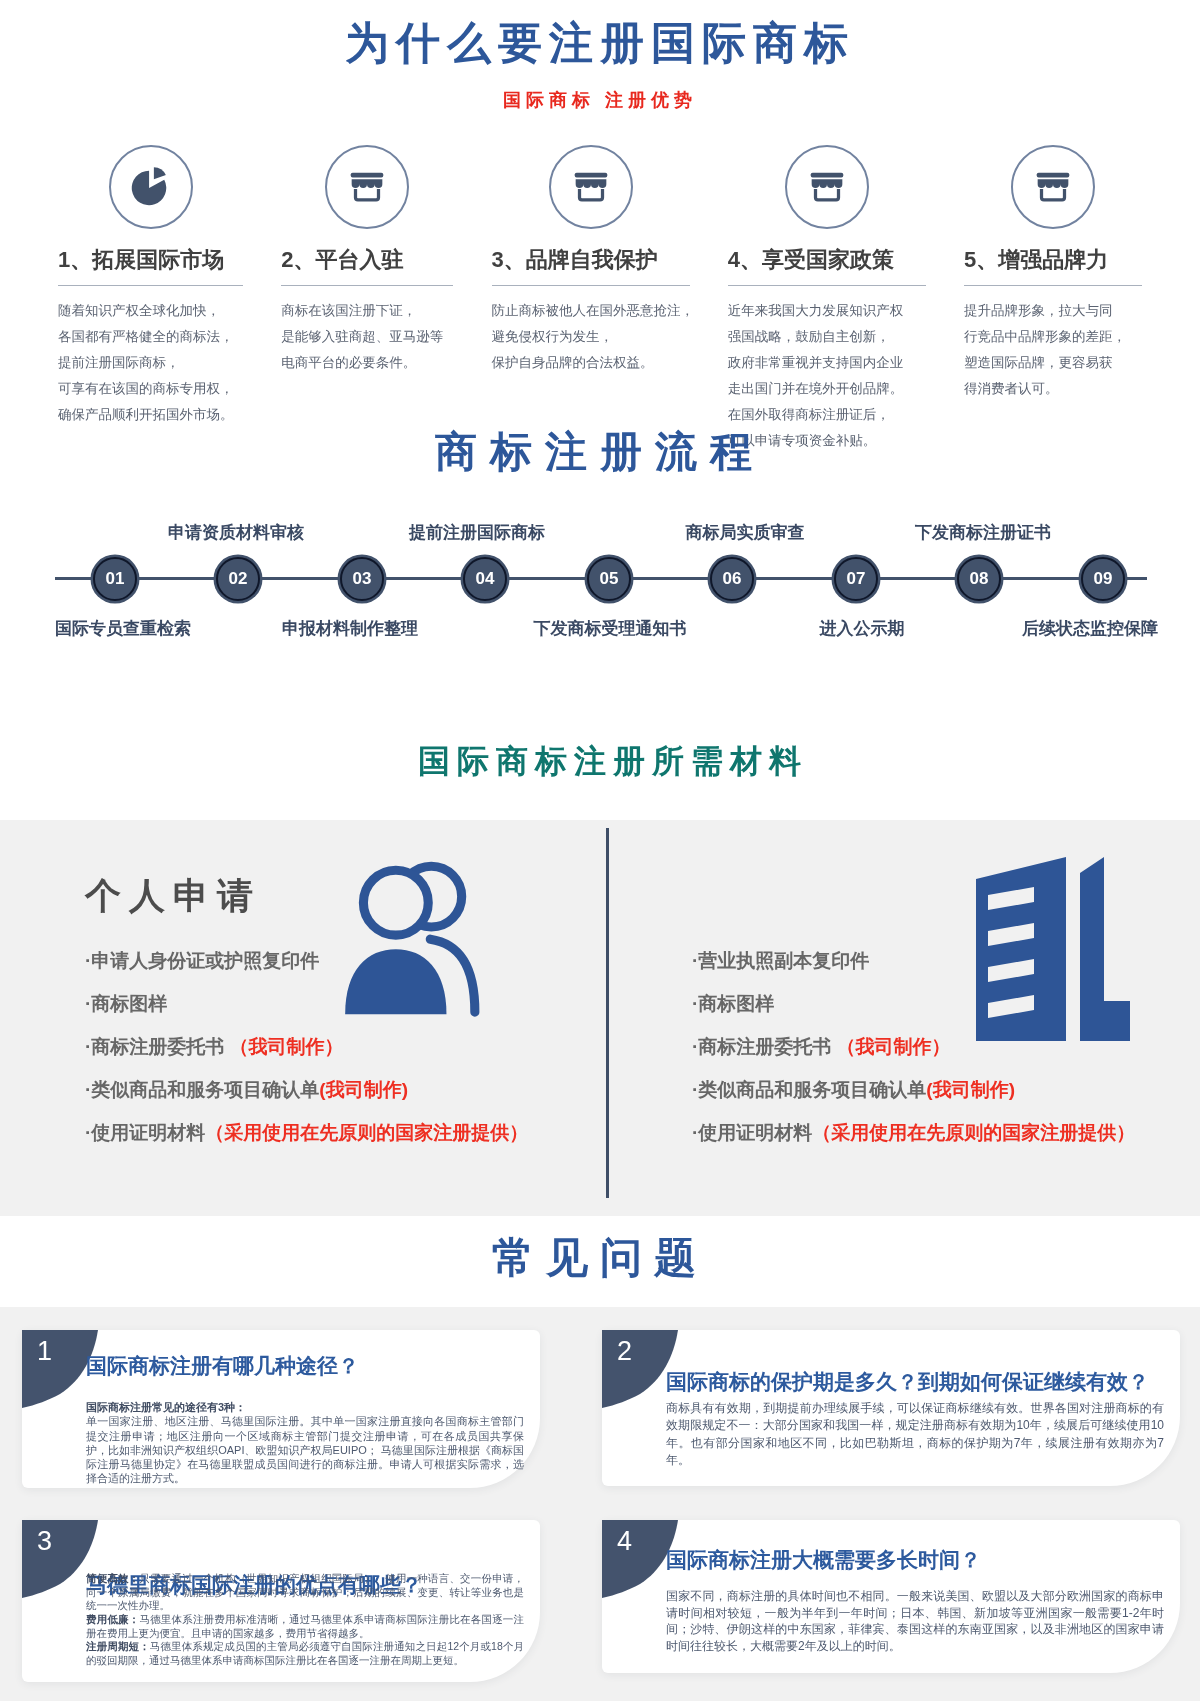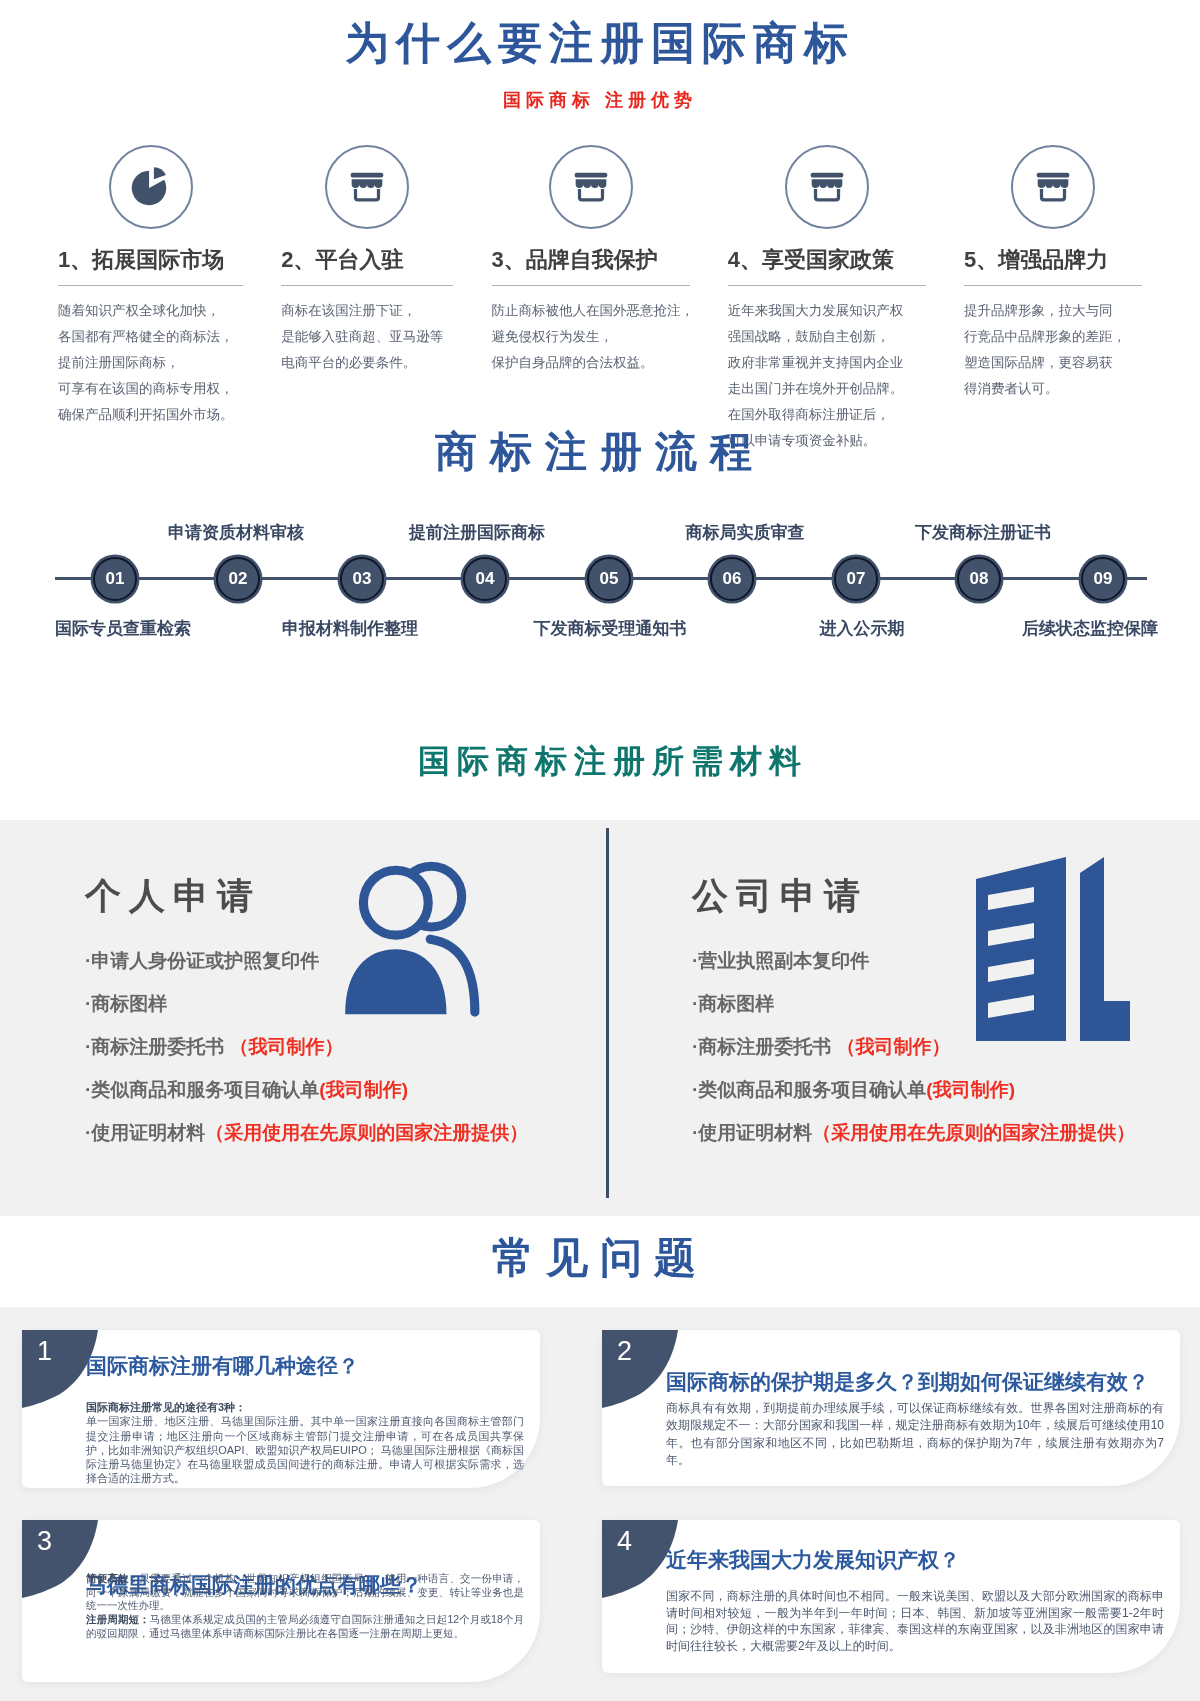--- a/index.html
+++ b/index.html
@@ -216,21 +216,20 @@
     </svg>
   </div>
   <ul class="req-list personal">
     <li><span>·申请人身份证或护照复印件</span><span class="req-red"></span></li>
     <li><span>·商标图样</span><span class="req-red"></span></li>
     <li><span>·商标注册委托书 </span><span class="req-red">（我司制作）</span></li>
     <li><span>·类似商品和服务项目确认单</span><span class="req-red">(我司制作)</span></li>
     <li><span>·使用证明材料</span><span class="req-red">（采用使用在先原则的国家注册提供）</span></li>
   </ul>
 
-  <div class="panel-heading company">公司申请</div>
   <div class="building-icon-box">
     <svg viewBox="0 0 190 212">
       <path d="M18 36 L108 14 V198 H18 Z" fill="#2e5596"></path>
       <path d="M30 52 L76 44 V59 L30 67 Z" fill="#f1f1f1"></path>
       <path d="M30 88 L76 80 V95 L30 103 Z" fill="#f1f1f1"></path>
       <path d="M30 124 L76 116 V131 L30 139 Z" fill="#f1f1f1"></path>
       <path d="M30 160 L76 152 V167 L30 175 Z" fill="#f1f1f1"></path>
       <path d="M122 30 L146 14 V158 H172 V198 H122 Z" fill="#2e5596"></path>
     </svg>
   </div>
@@ -275,30 +274,31 @@
   <div class="faq-card card3">
     <div class="faq-badge">
       <svg viewBox="0 0 80 80">
           <path d="M0 0 H76 C72 26 60 50 38 64 C27 70 14 75 0 78 Z" fill="#44536d"></path>
         </svg>
       <span class="num">3</span>
     </div>
     <div class="faq-card-title">马德里商标国际注册的优点有哪些？</div>
     <div class="faq-body">
       <p><b>简便高效：</b><span>只需要通过一个机构（世界知识产权组织国际局）、使用一种语言、交一份申请，向一个原属局缴费，就能在多个国家同时寻求商标保护；后期的续展、变更、转让等业务也是统一一次性办理。</span></p>
+      <p><b>费用低廉：</b><span>马德里体系注册费用标准清晰，通过马德里体系申请商标国际注册比在各国逐一注册在费用上更为便宜。且申请的国家越多，费用节省得越多。</span></p>
       <p><b>注册周期短：</b><span>马德里体系规定成员国的主管局必须遵守自国际注册通知之日起12个月或18个月的驳回期限，通过马德里体系申请商标国际注册比在各国逐一注册在周期上更短。</span></p>
     </div>
   </div>
 
   <div class="faq-card card4">
     <div class="faq-badge">
       <svg viewBox="0 0 80 80">
           <path d="M0 0 H76 C72 26 60 50 38 64 C27 70 14 75 0 78 Z" fill="#44536d"></path>
         </svg>
       <span class="num">4</span>
     </div>
-    <div class="faq-card-title">近年来我国大力发展知识产权？</div>
+    <div class="faq-card-title">国际商标注册大概需要多长时间？</div>
     <div class="faq-body">
       <span>国家不同，商标注册的具体时间也不相同。一般来说美国、欧盟以及大部分欧洲国家的商标申请时间相对较短，一般为半年到一年时间；日本、韩国、新加坡等亚洲国家一般需要1-2年时间；沙特、伊朗这样的中东国家，菲律宾、泰国这样的东南亚国家，以及非洲地区的国家申请时间往往较长，大概需要2年及以上的时间。</span>
     </div>
   </div>
 
 </div>
 
 </body></html>

